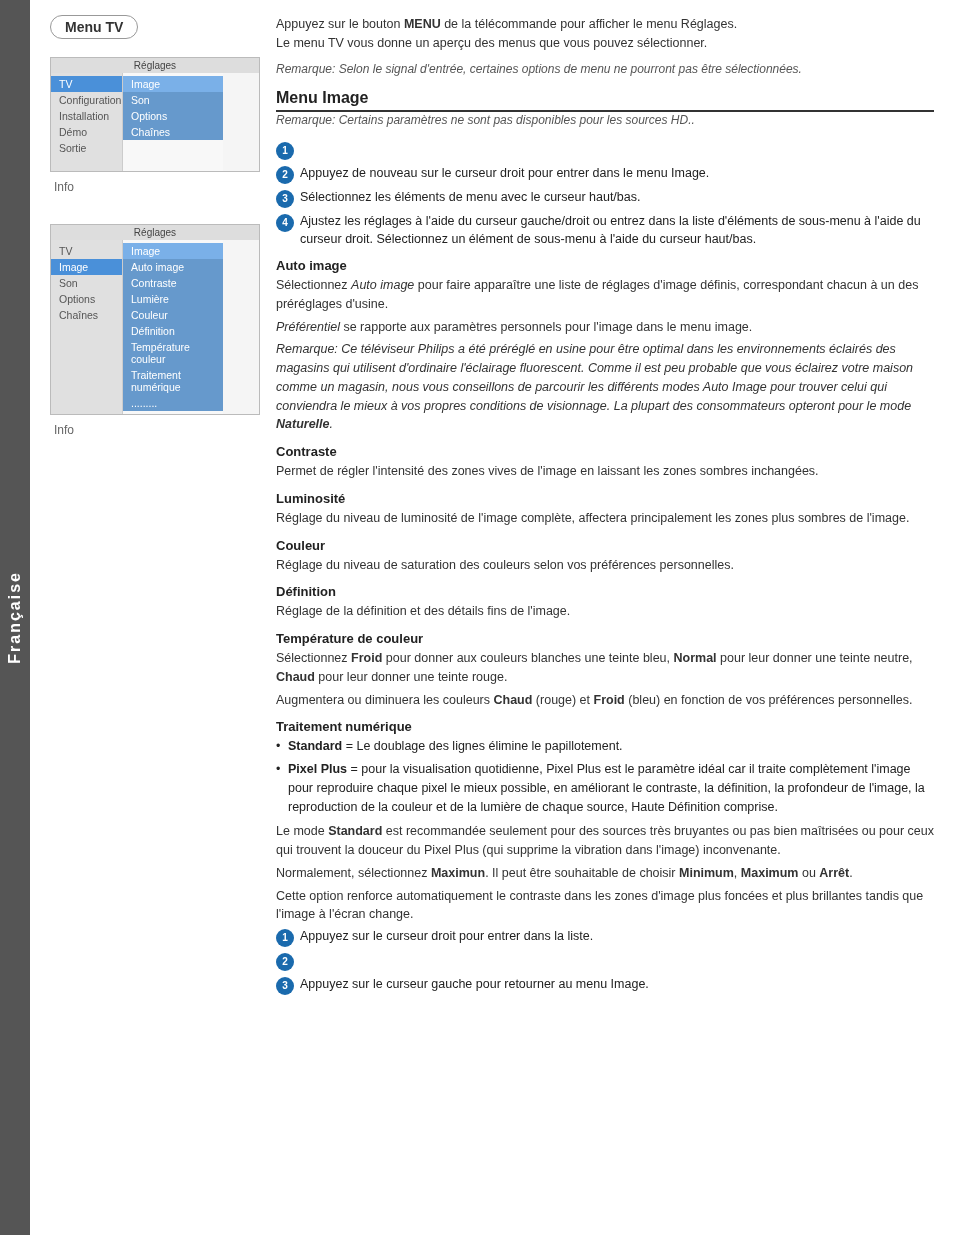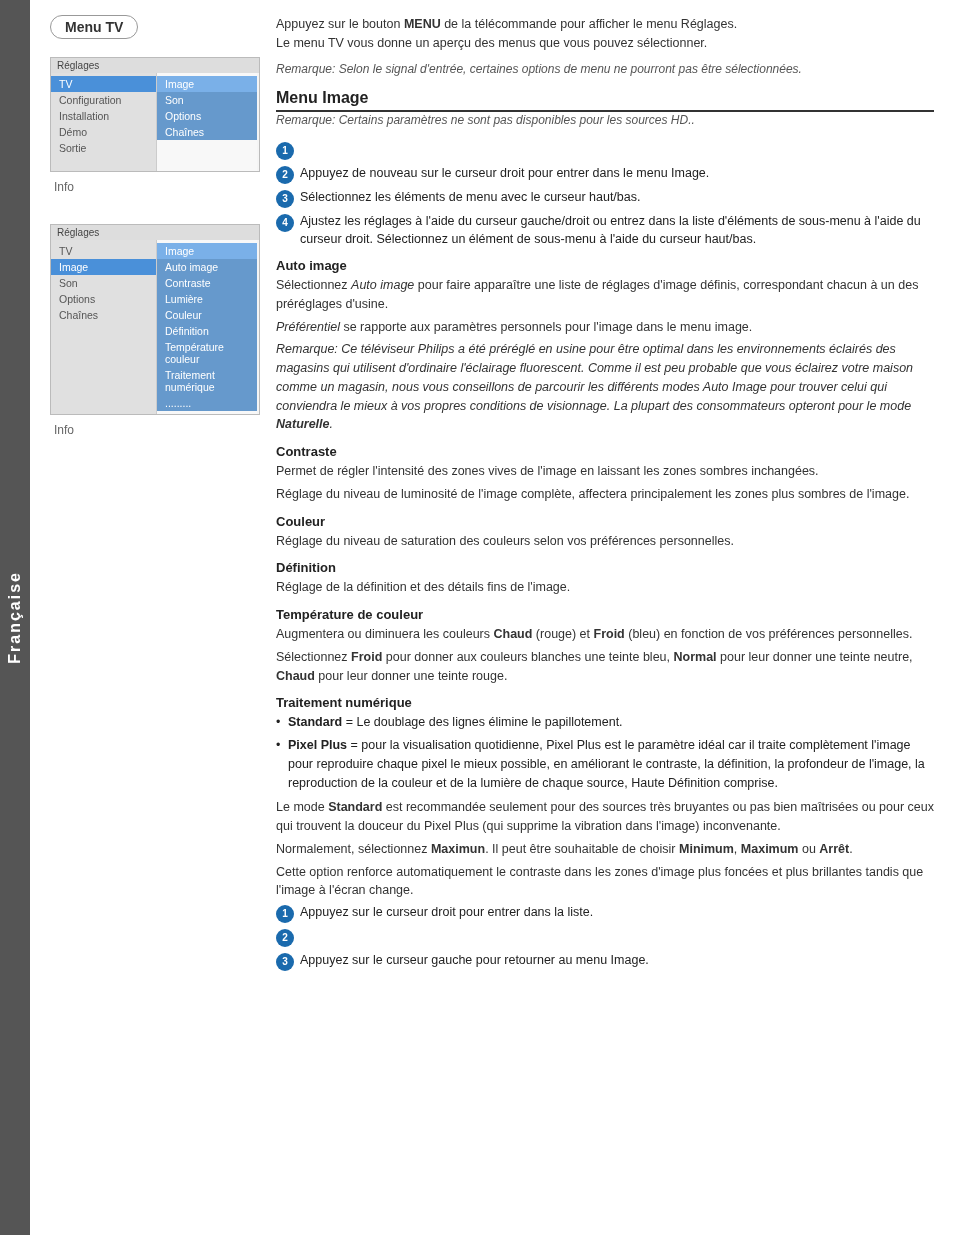--- a/index.html
+++ b/index.html
@@ -70,33 +70,34 @@
       border: 1px solid #bbb;
       background: #f5f5f5;
       margin-bottom: 8px;
       font-size: 11px;
     }
 
     .menu-box-header {
       background: #ddd;
       color: #444;
       font-size: 10px;
-      padding: 2px 6px;
+      padding: 2px 16px;
+      text-align: center;
     }
 
     .menu-box-body {
       display: flex;
     }
 
     .menu-col {
       padding: 3px 0;
     }
 
     .menu-col-left {
-      width: 106px;
+      width: 72px;
       background: #e0e0e0;
       border-right: 1px solid #ccc;
     }
 
     .menu-col-right {
       width: 100px;
       background: #f8f8f8;
     }
 
     .menu-item {
@@ -332,31 +333,32 @@
     </ul>
 
     <div class="sub-section-title">Auto image</div>
     <p class="body-text">Sélectionnez <em>Auto image</em> pour faire apparaître une liste de réglages d'image définis, correspondant chacun à un des préréglages d'usine.</p>
     <p class="body-text"><em>Préférentiel</em> se rapporte aux paramètres personnels pour l'image dans le menu image.</p>
     <p class="body-text remark-text"><em>Remarque: Ce téléviseur Philips a été préréglé en usine pour être optimal dans les environnements éclairés des magasins qui utilisent d'ordinaire l'éclairage fluorescent. Comme il est peu probable que vous éclairez votre maison comme un magasin, nous vous conseillons de parcourir les différents modes Auto Image pour trouver celui qui conviendra le mieux à vos propres conditions de visionnage. La plupart des consommateurs opteront pour le mode <strong>Naturelle</strong>.</em></p>
 
     <div class="sub-section-title">Contraste</div>
     <p class="body-text">Permet de régler l'intensité des zones vives de l'image en laissant les zones sombres inchangées.</p>
 
+    <div class="sub-section-title">Luminosité</div>
     <p class="body-text">Réglage du niveau de luminosité de l'image complète, affectera principalement les zones plus sombres de l'image.</p>
 
     <div class="sub-section-title">Couleur</div>
     <p class="body-text">Réglage du niveau de saturation des couleurs selon vos préférences personnelles.</p>
 
     <div class="sub-section-title">Définition</div>
     <p class="body-text">Réglage de la définition et des détails fins de l'image.</p>
 
     <div class="sub-section-title">Température de couleur</div>
+    <p class="body-text">Sélectionnez <strong>Froid</strong> pour donner aux couleurs blanches une teinte bleu, <strong>Normal</strong> pour leur donner une teinte neutre, <strong>Chaud</strong> pour leur donner une teinte rouge.</p>
     <p class="body-text">Augmentera ou diminuera les couleurs <strong>Chaud</strong> (rouge) et <strong>Froid</strong> (bleu) en fonction de vos préférences personnelles.</p>
-    <p class="body-text">Sélectionnez <strong>Froid</strong> pour donner aux couleurs blanches une teinte bleu, <strong>Normal</strong> pour leur donner une teinte neutre, <strong>Chaud</strong> pour leur donner une teinte rouge.</p>
 
     <div class="sub-section-title">Traitement numérique</div>
     <ul class="bullet-list">
       <li class="bullet-item"><strong>Standard</strong> = Le doublage des lignes élimine le papillotement.</li>
       <li class="bullet-item"><strong>Pixel Plus</strong> = pour la visualisation quotidienne, Pixel Plus est le paramètre idéal car il traite complètement l'image pour reproduire chaque pixel le mieux possible, en améliorant le contraste, la définition, la profondeur de l'image, la reproduction de la couleur et de la lumière de chaque source, Haute Définition comprise.</li>
     </ul>
     <p class="body-text">Le mode <strong>Standard</strong> est recommandée seulement pour des sources très bruyantes ou pas bien maîtrisées ou pour ceux qui trouvent la douceur du Pixel Plus (qui supprime la vibration dans l'image) inconvenante.</p>
 
     <p class="body-text">Normalement, sélectionnez <strong>Maximun</strong>. Il peut être souhaitable de choisir <strong>Minimum</strong>, <strong>Maximum</strong> ou <strong>Arrêt</strong>.</p>
     <p class="body-text">Cette option renforce automatiquement le contraste dans les zones d'image plus foncées et plus brillantes tandis que l'image à l'écran change.</p>

